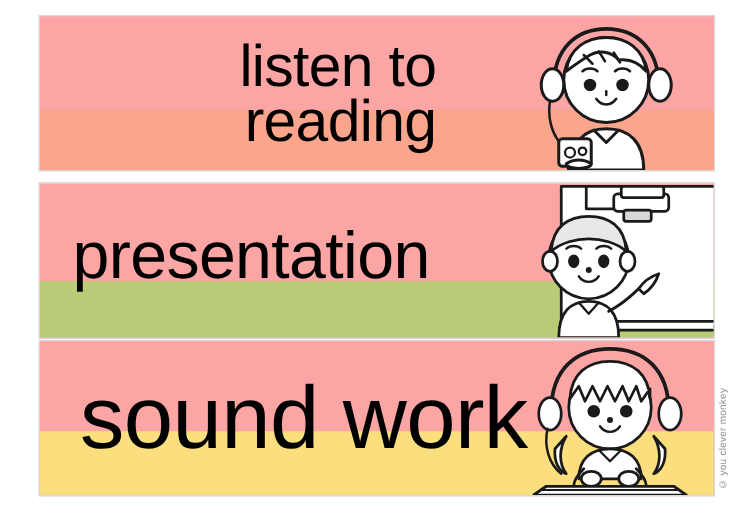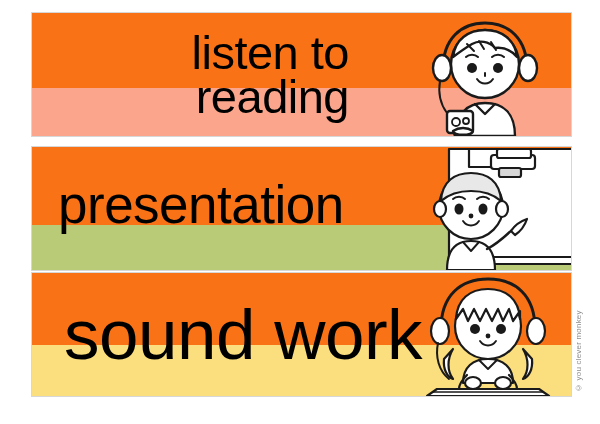--- a/index.html
+++ b/index.html
@@ -20,21 +20,21 @@
     left: 0; top: 0;
     width: 600px;
     height: 424px;
   }
 
   .card {
     position: absolute;
     left: 31px;
     width: 541px;
     border: 1px solid #d7d7d7;
-    background: #f97316;
+    background: #fca5a5;
     box-sizing: border-box;
     overflow: hidden;
   }
 
   .card-band {
     position: absolute;
     left: 0;
     right: 0;
     bottom: 0;
   }

